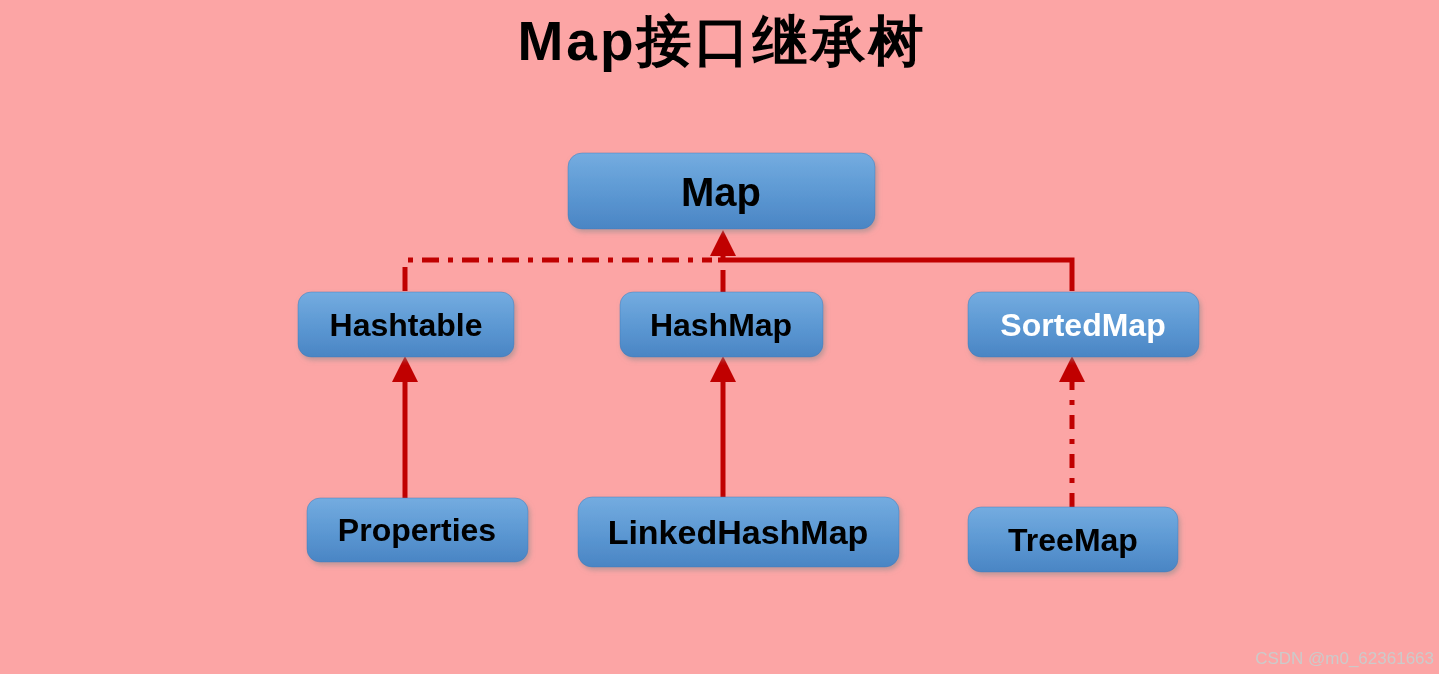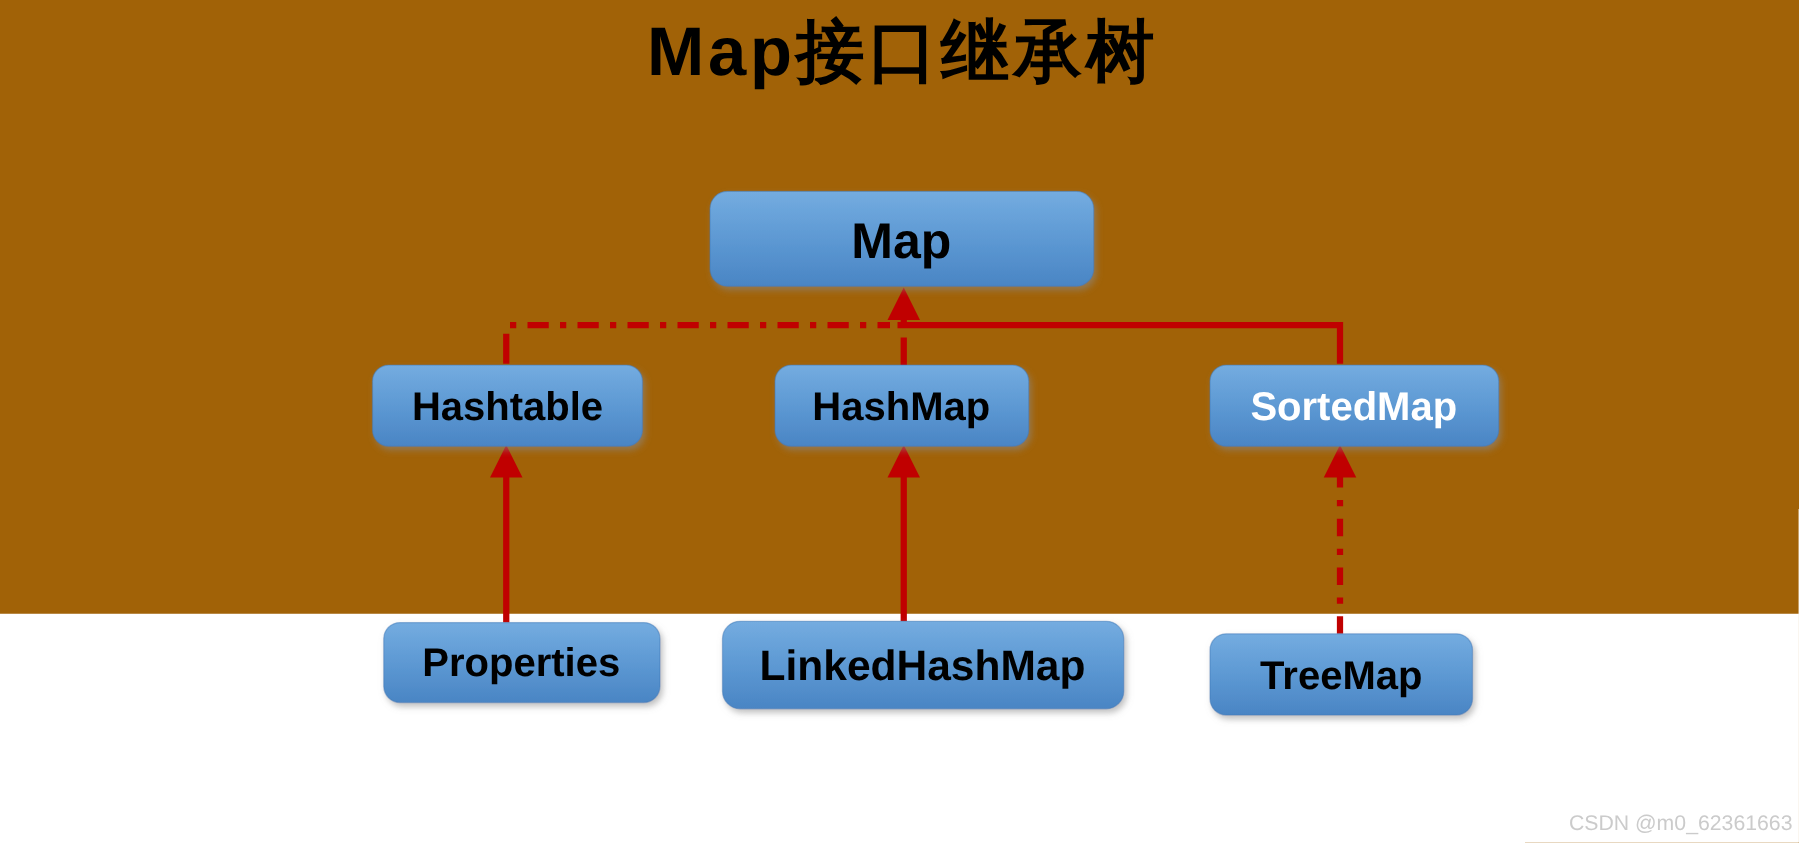--- a/index.html
+++ b/index.html
@@ -7,22 +7,22 @@
     padding: 0;
     background: #ffffff;
     width: 1439px;
     height: 674px;
     overflow: hidden;
     font-family: "Liberation Sans", sans-serif;
   }
   .stage {
     position: relative;
     width: 1439px;
-    height: 491px;
-    background: #a16207;
+    height: 674px;
+    background: #fca5a5;
   }
   svg { display: block; }
   .node-rect {
     fill: url(#boxGrad);
     stroke: #3f78b5;
     stroke-width: 1;
     stroke-opacity: 0.45;
     filter: url(#boxShadow);
   }
   .node-label {

